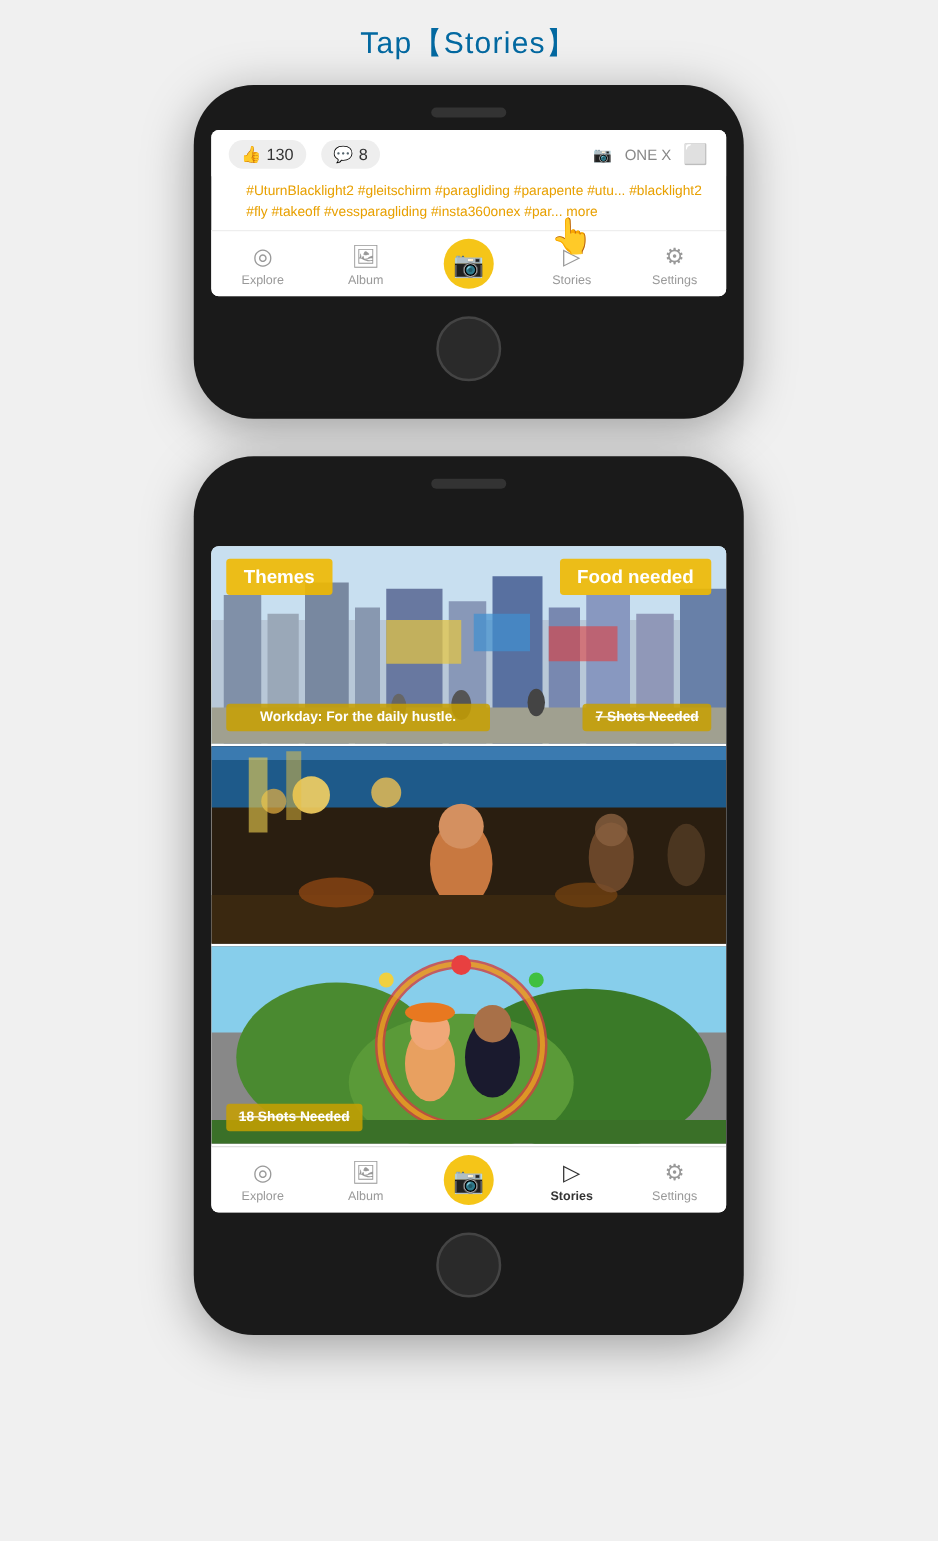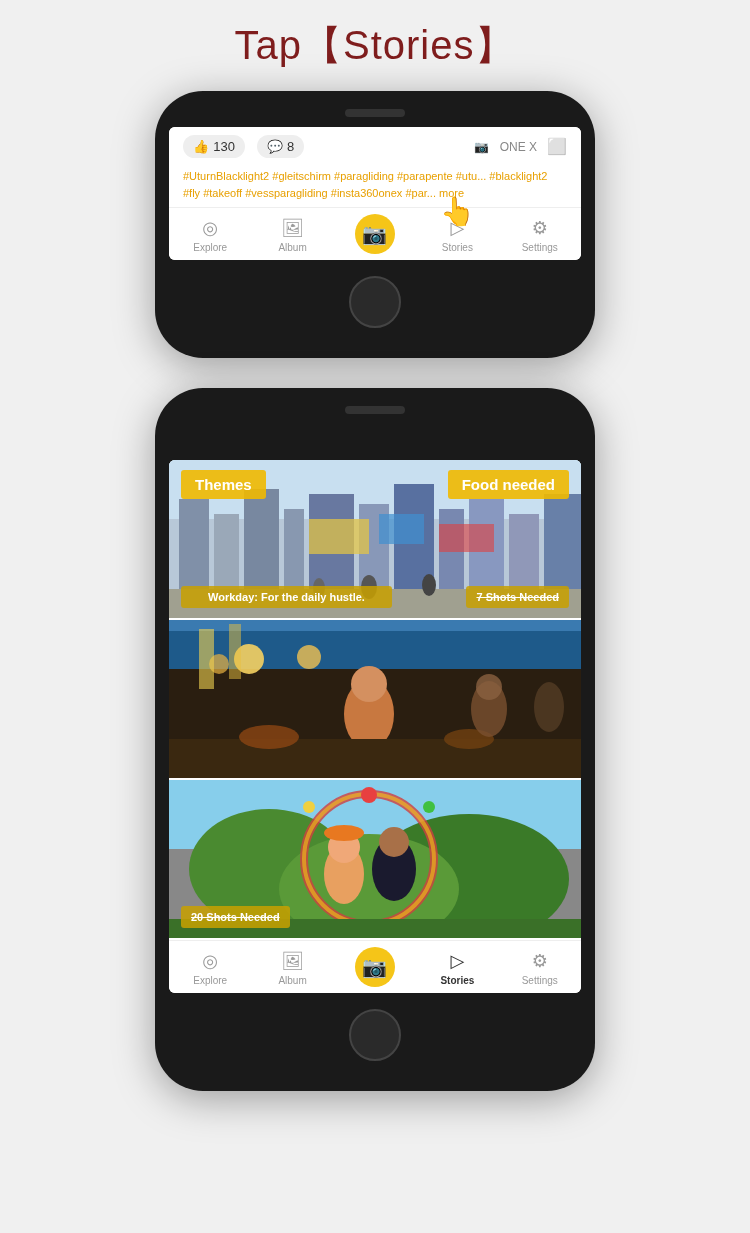--- a/index.html
+++ b/index.html
@@ -8,23 +8,23 @@
       min-height: 1233px;
       background: #f0f0f0;
       font-family: -apple-system, BlinkMacSystemFont, 'Helvetica Neue', Arial, sans-serif;
       display: flex;
       flex-direction: column;
       align-items: center;
     }
 
     
     .page-title {
-      font-size: 40px;
+      font-size: 24px;
       font-weight: 400;
-      color: #7f1d1d;
+      color: #0369a1;
       text-align: center;
       margin: 18px 0 18px 0;
       letter-spacing: 1px;
     }
 
     
     .phone {
       width: 440px;
       background: #1a1a1a;
       border-radius: 48px;
@@ -82,21 +82,21 @@
     }
     .top-bar-right {
       display: flex;
       align-items: center;
       gap: 10px;
       font-size: 12px;
       color: #888;
     }
 
     .hashtags {
-      padding: 4px 14px 6px 14px;
+      padding: 4px 14px 6px 28px;
       font-size: 11px;
       color: #e8a000;
       line-height: 1.5;
     }
 
     
     .bottom-nav {
       display: flex;
       align-items: center;
       justify-content: space-around;
@@ -373,21 +373,21 @@
         <circle cx="225" cy="63" r="15" fill="#a87048"></circle>
 
         <circle cx="200" cy="16" r="8" fill="#e84040"></circle>
         <circle cx="260" cy="28" r="6" fill="#40c040"></circle>
         <circle cx="140" cy="28" r="6" fill="#f0d040"></circle>
 
         <rect x="0" y="140" width="412" height="20" fill="#3a7028"></rect>
       </svg>
       <div class="story-labels">
         <div class="story-label-right">
-          <span class="strikethrough">20 Shots Needed</span>
+          <span class="strikethrough">18 Shots Needed</span>
         </div>
       </div>
     </div>
 
     <div class="bottom-nav">
       <div class="nav-item">
         <span class="nav-icon">◎</span>
         <span>Explore</span>
       </div>
       <div class="nav-item">

